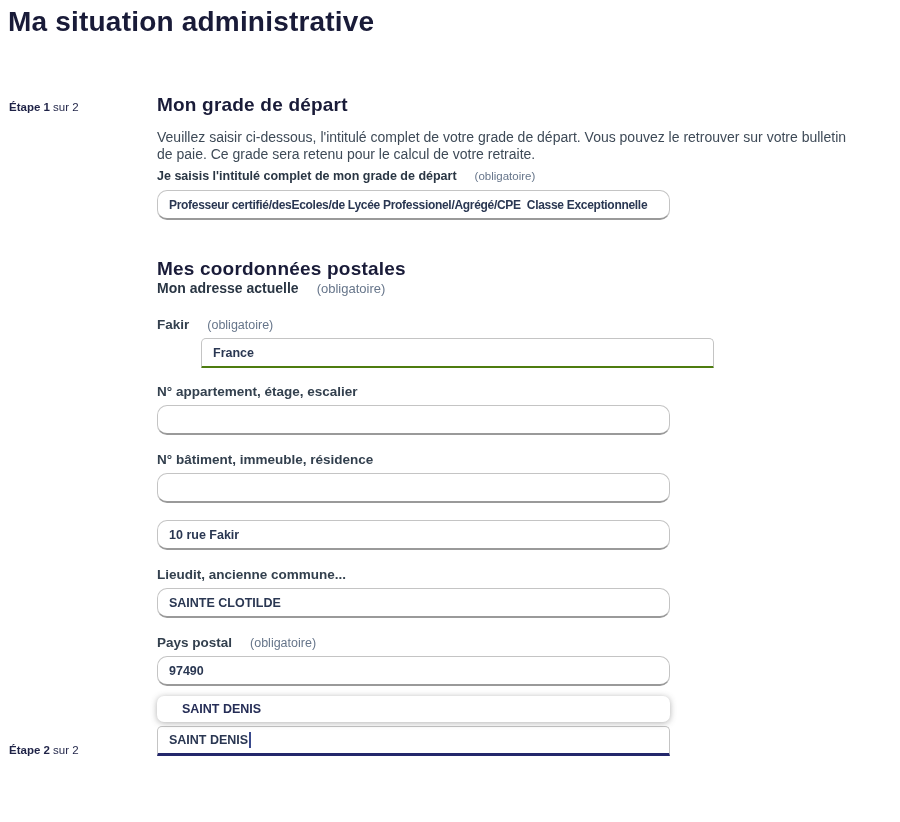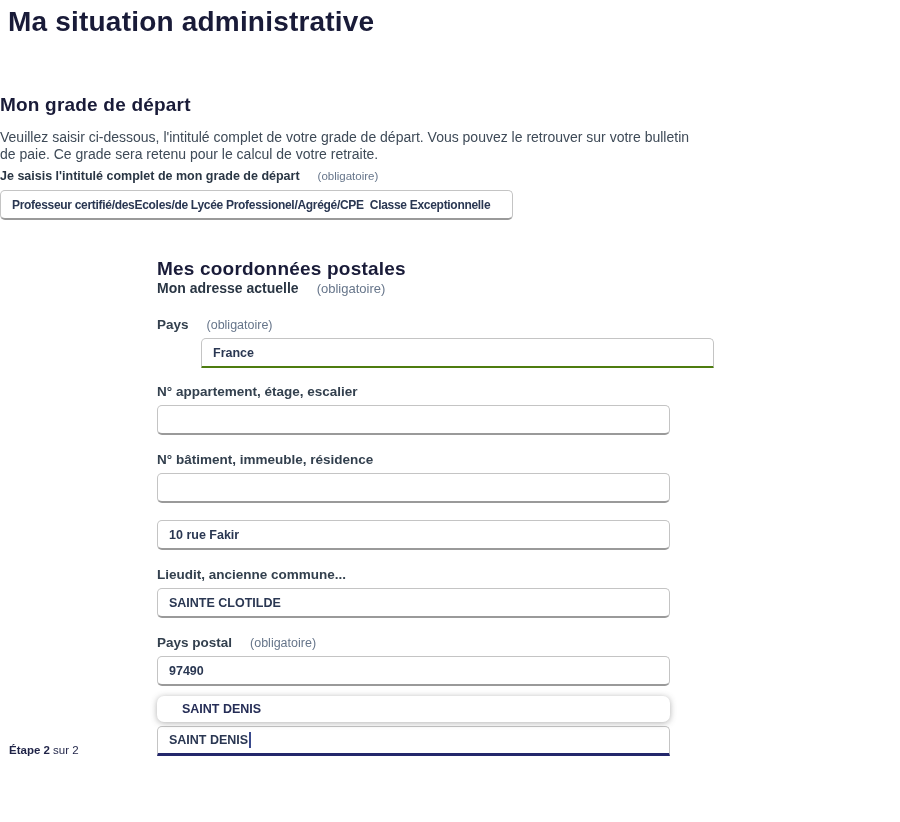--- a/index.html
+++ b/index.html
@@ -38,21 +38,21 @@
   .grade-label {
     margin-top: 7px; font-size: 12.5px; font-weight: bold; color: #2a3644;
   }
   .grade-label .req { font-size: 11.5px; }
 
   .req { font-weight: normal; color: #66758a; margin-left: 3px; padding-left: 15px; }
 
   .input {
     display: block; width: 513px; height: 30px;
     border: 1px solid #c4c4c4; border-bottom: 2px solid #9a9a9a;
-    border-radius: 5px; background: #fff;
+    border-radius: 10px; background: #fff;
     padding: 0 11px; outline: none;
     font-family: "Liberation Sans", sans-serif;
     font-size: 12.5px; font-weight: bold; color: #2a3752;
   }
   .input.grade { margin-top: 7px; font-size: 12px; letter-spacing: -0.3px; }
   .input.country { border-bottom: 2px solid #4d7c0f; border-radius: 5px 5px 1px 1px; margin-left: 44px; }
 
   .addr-label {
     font-size: 14px; font-weight: bold; color: #2a3644;
   }
@@ -88,20 +88,23 @@
   }
 </style>
 </head>
 <body>
 
 <div class="page">
 
   <h1 class="page-title">Ma situation administrative</h1>
 
   <section class="row sec1">
+    <div class="step-col">
+      <span class="step-bold">Étape 1</span><span class="step-rest"> sur 2</span>
+    </div>
     <div class="content-col">
       <h2 class="section-heading">Mon grade de départ</h2>
       <p class="desc">Veuillez saisir ci-dessous, l'intitulé complet de votre grade de départ. Vous pouvez le retrouver sur votre bulletin de paie. Ce grade sera retenu pour le calcul de votre retraite.</p>
       <div class="grade-label">
         <span>Je saisis l'intitulé complet de mon grade de départ</span><span class="req">(obligatoire)</span>
       </div>
       <input class="input grade" type="text" readonly="" value="Professeur certifié/desEcoles/de Lycée Professionel/Agrégé/CPE  Classe Exceptionnelle" style="">
     </div>
   </section>
 
@@ -111,21 +114,21 @@
     </div>
     <div class="content-col">
       <h2 class="section-heading">Mes coordonnées postales</h2>
 
       <div class="addr-label">
         <span>Mon adresse actuelle</span><span class="req">(obligatoire)</span>
       </div>
 
       <div class="fld" style="margin-top:21px">
         <label class="fld-label">
-          <span>Pays</span><span class="req">(obligatoire)</span>
+          <span>Fakir</span><span class="req">(obligatoire)</span>
         </label>
         <input class="input country" type="text" readonly="" value="France" style="">
       </div>
 
       <div class="fld tight">
         <label class="fld-label">
           <span>N° appartement, étage, escalier</span>
         </label>
         <input class="input" type="text" readonly="" value="" style="">
       </div>

